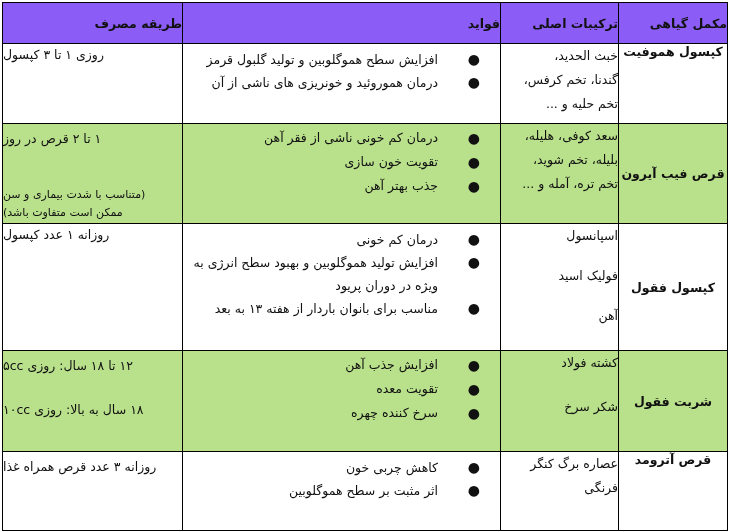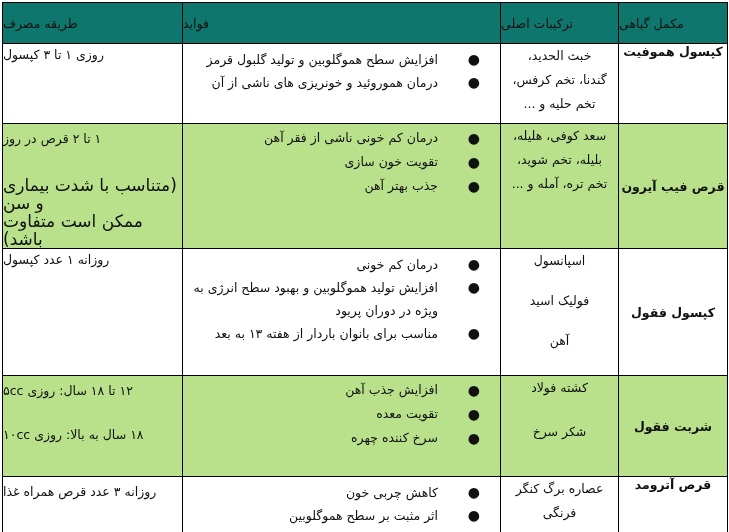--- a/index.html
+++ b/index.html
@@ -7,42 +7,42 @@
     table.supp {
       position: absolute; left: 2px; top: 2px;
       width: 725px; border-collapse: collapse; table-layout: fixed;
       direction: rtl;
     }
     table.supp td, table.supp th {
       border: 1.5px solid #000; padding: 0; vertical-align: top;
       font-size: 12.5px; color: #111;
     }
     th {
-      background: #0f766e; height: 40px; font-weight: normal; font-size: 14px;
-      text-align: left; vertical-align: middle !important;
+      background: #8b5cf6; height: 40px; font-weight: bold; font-size: 14px;
+      text-align: right; vertical-align: middle !important;
     }
     tr.alt td { background: #b9e08b; }
     col.c-name { width: 109px; }
     col.c-ing { width: 118px; }
     col.c-ben { width: 318px; }
     col.c-use { width: 180px; }
     td.name { font-weight: bold; font-size: 13px; text-align: center; }
     td.name .txt { display: block; }
     td.name.mid { vertical-align: middle; }
     td.name.mid .txt { padding-top: 0; }
     td.ing { text-align: center; line-height: 24px; padding-top: 2px; }
-    td.ing .line { display: block; }
+    td.ing .line { display: block; text-align: right; }
     td.ing.spaced .line { margin-bottom: 16px; }
     td.ben ul { list-style: none; margin: 0; padding: 4px 20px 4px 6px; }
     td.ben li { position: relative; padding-right: 42px; line-height: 23px; }
     td.ben li .bullet { position: absolute; right: 0; top: 0; font-size: 14px; }
     td.use { text-align: left; vertical-align: middle; line-height: 22px; }
     td.use.top { vertical-align: top; padding-top: 4px; }
     td.use .line { display: block; }
-    td.use .note { display: block; font-size: 17px; line-height: 18px; }
+    td.use .note { display: block; font-size: 11px; line-height: 18px; }
   </style>
 </head>
 <body>
 
 <table class="supp">
   <colgroup>
     <col class="c-name">
       <col class="c-ing">
       <col class="c-ben">
       <col class="c-use">
@@ -87,21 +87,21 @@
         <span class="line">تخم تره، آمله و ...</span>
       </td>
       <td class="ben">
         <ul style="padding-top:2px">
           <li style="line-height:24px"><span class="bullet">●</span><span>درمان کم خونی ناشی از فقر آهن</span></li>
           <li style="line-height:24px"><span class="bullet">●</span><span>تقویت خون سازی</span></li>
           <li style="line-height:24px"><span class="bullet">●</span><span>جذب بهتر آهن</span></li>
         </ul>
       </td>
       <td class="use top">
-        <span class="line" style="margin-bottom:26px">۱ تا ۲ قرص در روز</span>
+        <span class="line" style="margin-bottom:36px">۱ تا ۲ قرص در روز</span>
         <span class="note">(متناسب با شدت بیماری و سن</span>
         <span class="note">ممکن است متفاوت باشد)</span>
       </td>
     </tr>
 
     <tr style="height:127px">
       <td class="name mid">
           <span class="txt">کپسول فقول</span>
         </td>
       <td class="ing spaced">

